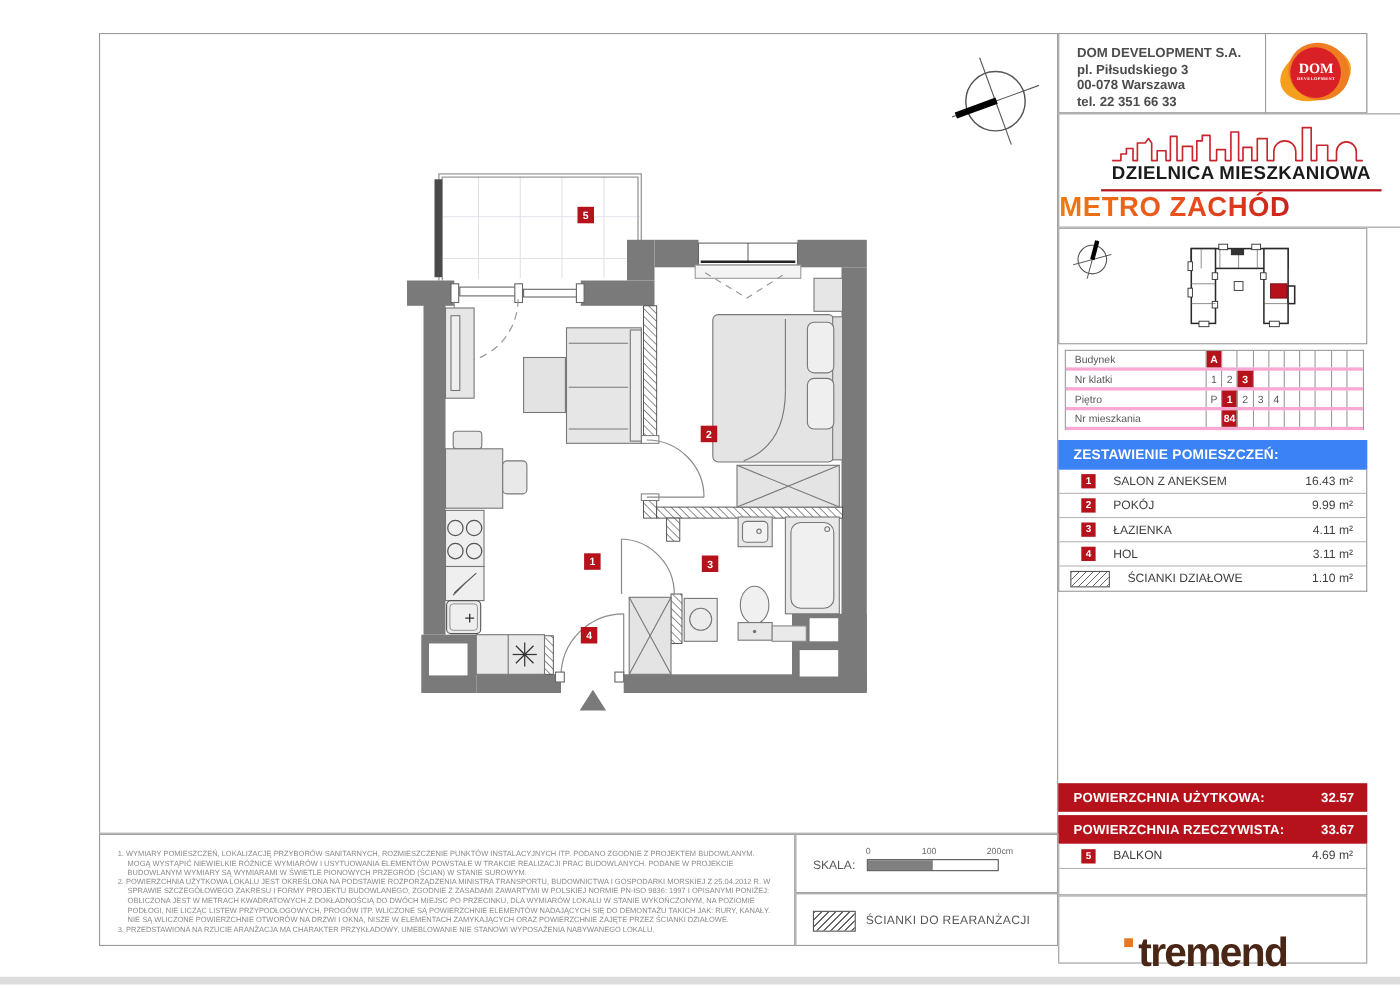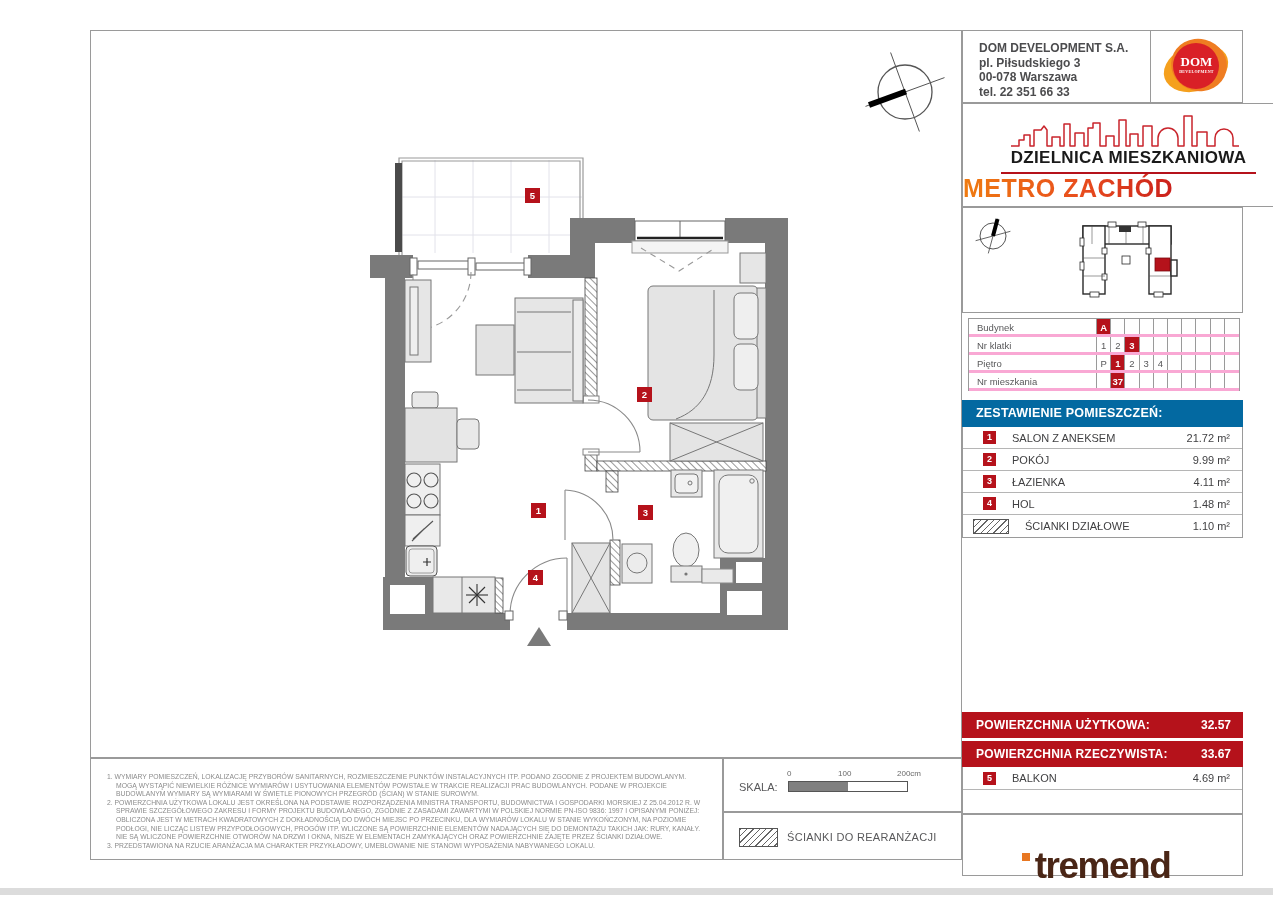--- a/index.html
+++ b/index.html
@@ -1,20 +1,20 @@
 <!DOCTYPE html>
 <html><head>
 <meta charset="utf-8">
 <style>
   html,body{margin:0;padding:0;background:#fff;}
   .page{position:relative;width:1273px;height:900px;background:#fff;overflow:hidden;
         font-family:"Liberation Sans",sans-serif;color:#3f3f41;}
   .abs{position:absolute;}
   .box{position:absolute;border:1px solid #9a9a9a;background:#fff;box-sizing:border-box;}
-  .red{background:#0369a1;color:#fff;}
+  .red{background:#3b82f6;color:#fff;}
   
   .company{font-size:12px;line-height:14.5px;font-weight:bold;color:#4c4c4e;padding:10px 0 0 16px;}
   
   .district{font-weight:bold;font-size:17px;letter-spacing:.3px;color:#1a1a1a;text-align:center;}
   .district-rule{position:absolute;left:38px;right:38px;height:2px;background:#b5121b;}
   .metro{font-weight:bold;font-size:25px;letter-spacing:.5px;text-align:left;color:#c41a1f;}
   @supports ((-webkit-background-clip:text)){
     .metro{background:linear-gradient(90deg,#ef7b10 0%,#e94e1d 35%,#c4161c 70%,#9c0f13 100%);
            -webkit-background-clip:text;background-clip:text;-webkit-text-fill-color:transparent;}
   }
@@ -363,53 +363,53 @@
       <div class="ut-cell">4</div>
       <div class="ut-cell"></div>
       <div class="ut-cell"></div>
       <div class="ut-cell"></div>
       <div class="ut-cell"></div>
       <div class="ut-cell"></div>
     </div>
     <div class="ut-row">
       <div class="ut-label">Nr mieszkania</div>
       <div class="ut-cell"></div>
-      <div class="ut-cell hl">37</div>
+      <div class="ut-cell hl">84</div>
       <div class="ut-cell"></div>
       <div class="ut-cell"></div>
       <div class="ut-cell"></div>
       <div class="ut-cell"></div>
       <div class="ut-cell"></div>
       <div class="ut-cell"></div>
       <div class="ut-cell"></div>
       <div class="ut-cell"></div>
     </div>
   </div>
 
   <div class="abs red list-hdr" style="left:962px;top:400px;width:281px;height:27px;box-sizing:border-box;">ZESTAWIENIE POMIESZCZEŃ:</div>
   <div class="abs" style="left:962px;top:427px;width:281px;border:1px solid #9a9a9a;border-top:none;box-sizing:border-box;">
     <div class="room-row">
       <div class="room-no">1</div>
       <div class="room-name">SALON Z ANEKSEM</div>
-      <div class="room-area">21.72 m²</div>
+      <div class="room-area">16.43 m²</div>
     </div>
     <div class="room-row">
       <div class="room-no">2</div>
       <div class="room-name">POKÓJ</div>
       <div class="room-area">9.99 m²</div>
     </div>
     <div class="room-row">
       <div class="room-no">3</div>
       <div class="room-name">ŁAZIENKA</div>
       <div class="room-area">4.11 m²</div>
     </div>
     <div class="room-row">
       <div class="room-no">4</div>
       <div class="room-name">HOL</div>
-      <div class="room-area">1.48 m²</div>
+      <div class="room-area">3.11 m²</div>
     </div>
     <div class="room-row" style="border-bottom:none;">
       <div class="hatch-swatch"></div>
       <div class="room-name">ŚCIANKI DZIAŁOWE</div>
       <div class="room-area">1.10 m²</div>
     </div>
   </div>
 
   <div class="bar" style="left:962px;top:712px;width:281px;height:26px;">
     <div class="lbl">POWIERZCHNIA UŻYTKOWA:</div>

